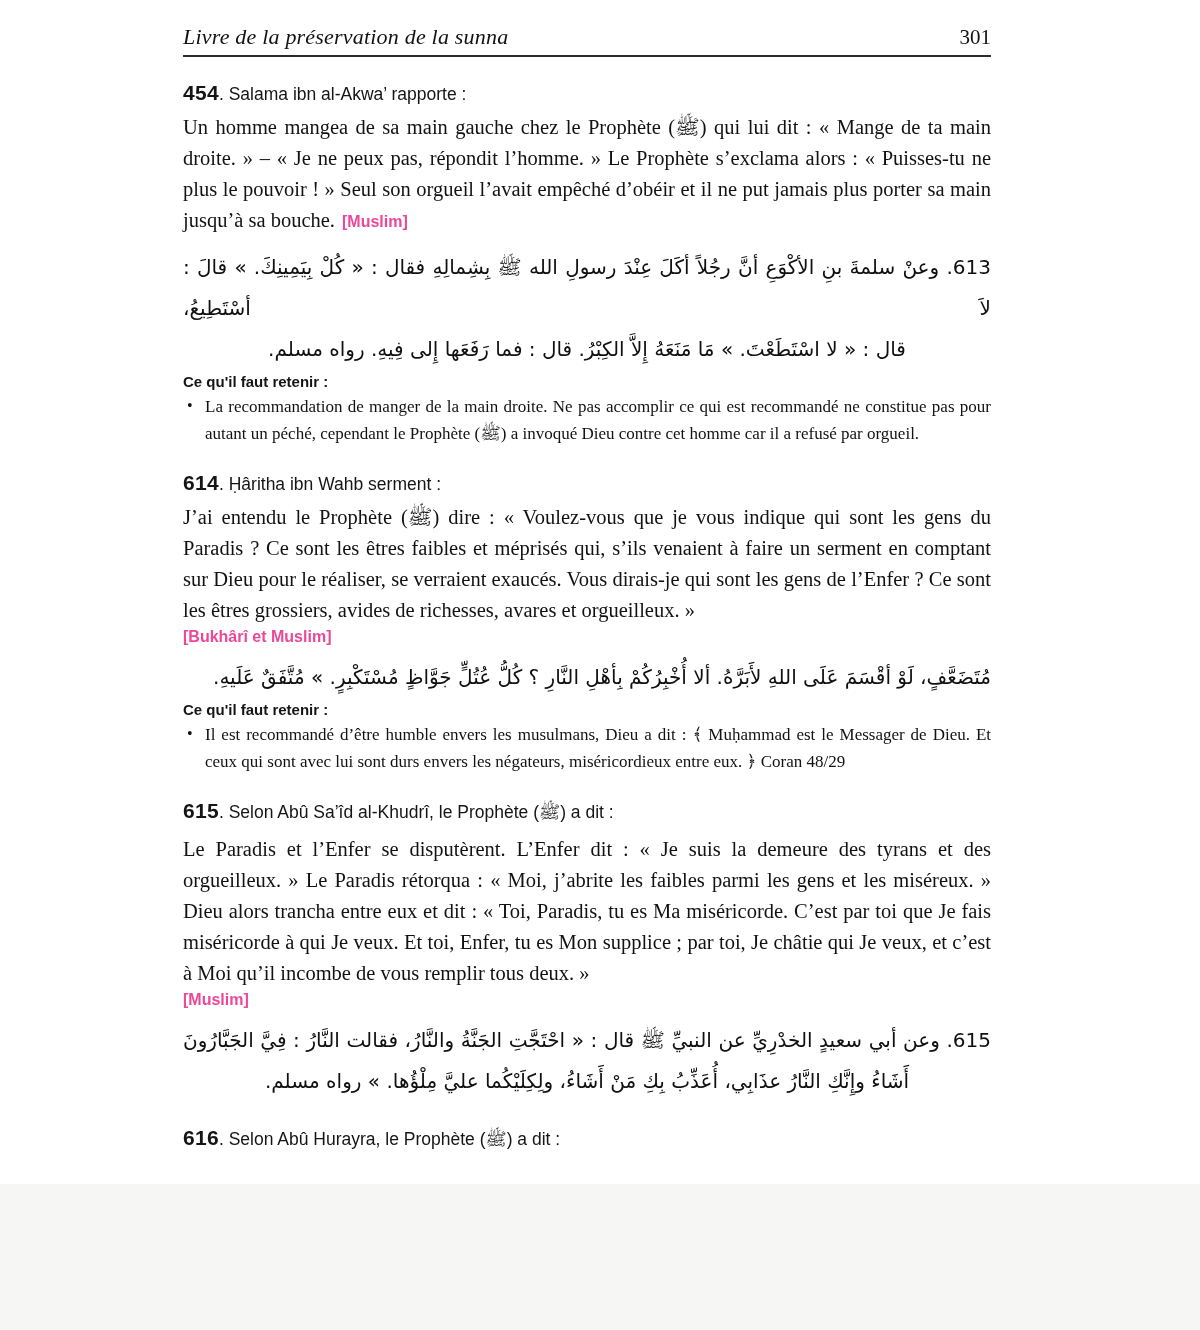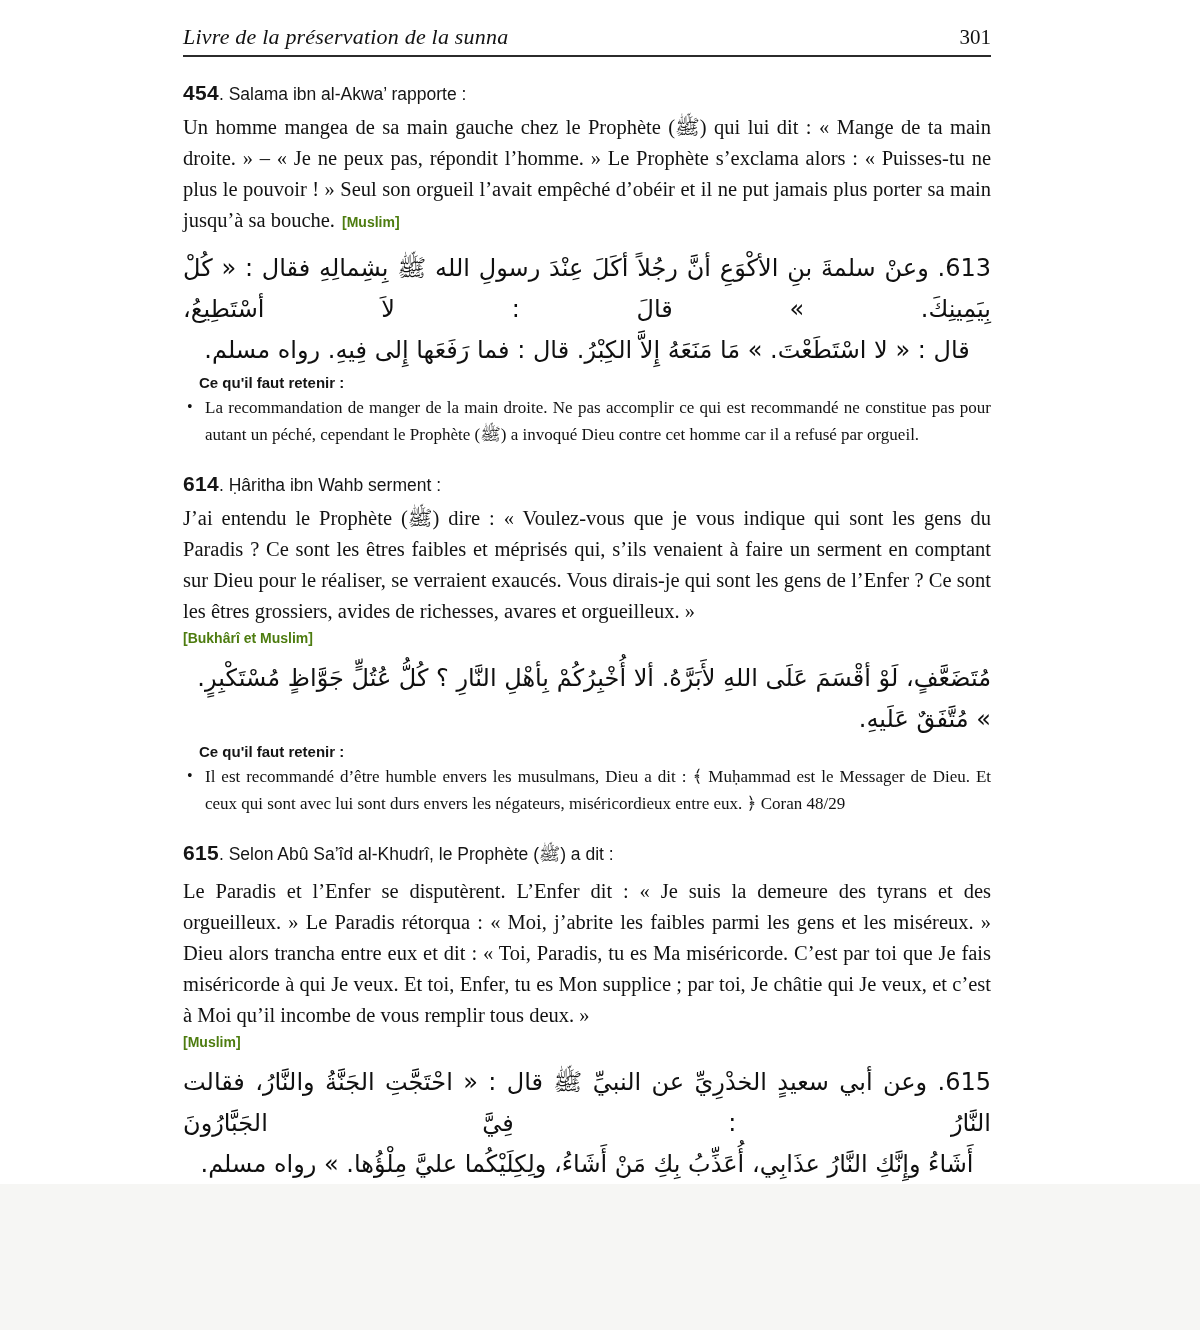--- a/index.html
+++ b/index.html
@@ -19,40 +19,40 @@
   .pagehead{display:flex;justify-content:space-between;align-items:baseline;}
   .book-title{font-family:"Liberation Serif",serif;font-style:italic;font-size:22px;letter-spacing:.2px;}
   .page-num{font-family:"Liberation Serif",serif;font-size:21px;}
   .rule{border-bottom:2.5px solid #2b2b2b;margin-top:5px;}
 
   
   .hadith{margin-top:24px;}
   .h-head{margin:0 0 7px 0;font-family:"Liberation Sans",sans-serif;font-weight:normal;font-size:17.5px;color:#151515;}
   .h-num{font-weight:bold;font-size:21px;letter-spacing:.3px;}
   .french{margin:0;font-size:20.5px;line-height:31px;text-align:justify;}
-  .source-tag{font-family:"Liberation Sans",sans-serif;font-weight:600;font-size:14px;color:#4d7c0f;}
+  .source-tag{font-family:"Liberation Sans",sans-serif;font-weight:600;font-size:16px;color:#ec4899;}
   .src-inline{margin-left:7px;white-space:nowrap;}
   .source-line{margin:1px 0 0 0;line-height:20px;}
 
   
   .arabic{
     margin-top:10px;
     direction:rtl;
     font-family:"DejaVu Sans",sans-serif;
-    font-size:24px;line-height:41px;
+    font-size:20px;line-height:41px;
     color:#101010;
   }
   .ar-line{min-height:41px;}
   .ar-justify{text-align:justify;text-align-last:justify;}
   .ar-center{text-align:center;}
   .ar-right{text-align:right;}
 
   
   .retenir{margin-top:3px;}
-  .retenir-label{font-family:"Liberation Sans",sans-serif;font-size:15px;font-weight:600;color:#151515;margin-left:16px;}
+  .retenir-label{font-family:"Liberation Sans",sans-serif;font-size:15px;font-weight:600;color:#151515;}
   .notes{margin:3px 0 0 0;padding:0;list-style:none;}
   .notes li{position:relative;padding-left:22px;font-size:17px;line-height:27px;text-align:justify;}
   .notes li::before{content:"\2022";position:absolute;left:4px;top:-1px;font-size:16px;}
 </style>
 </head>
 <body>
 
 <div class="page">
   <div class="content">
 

